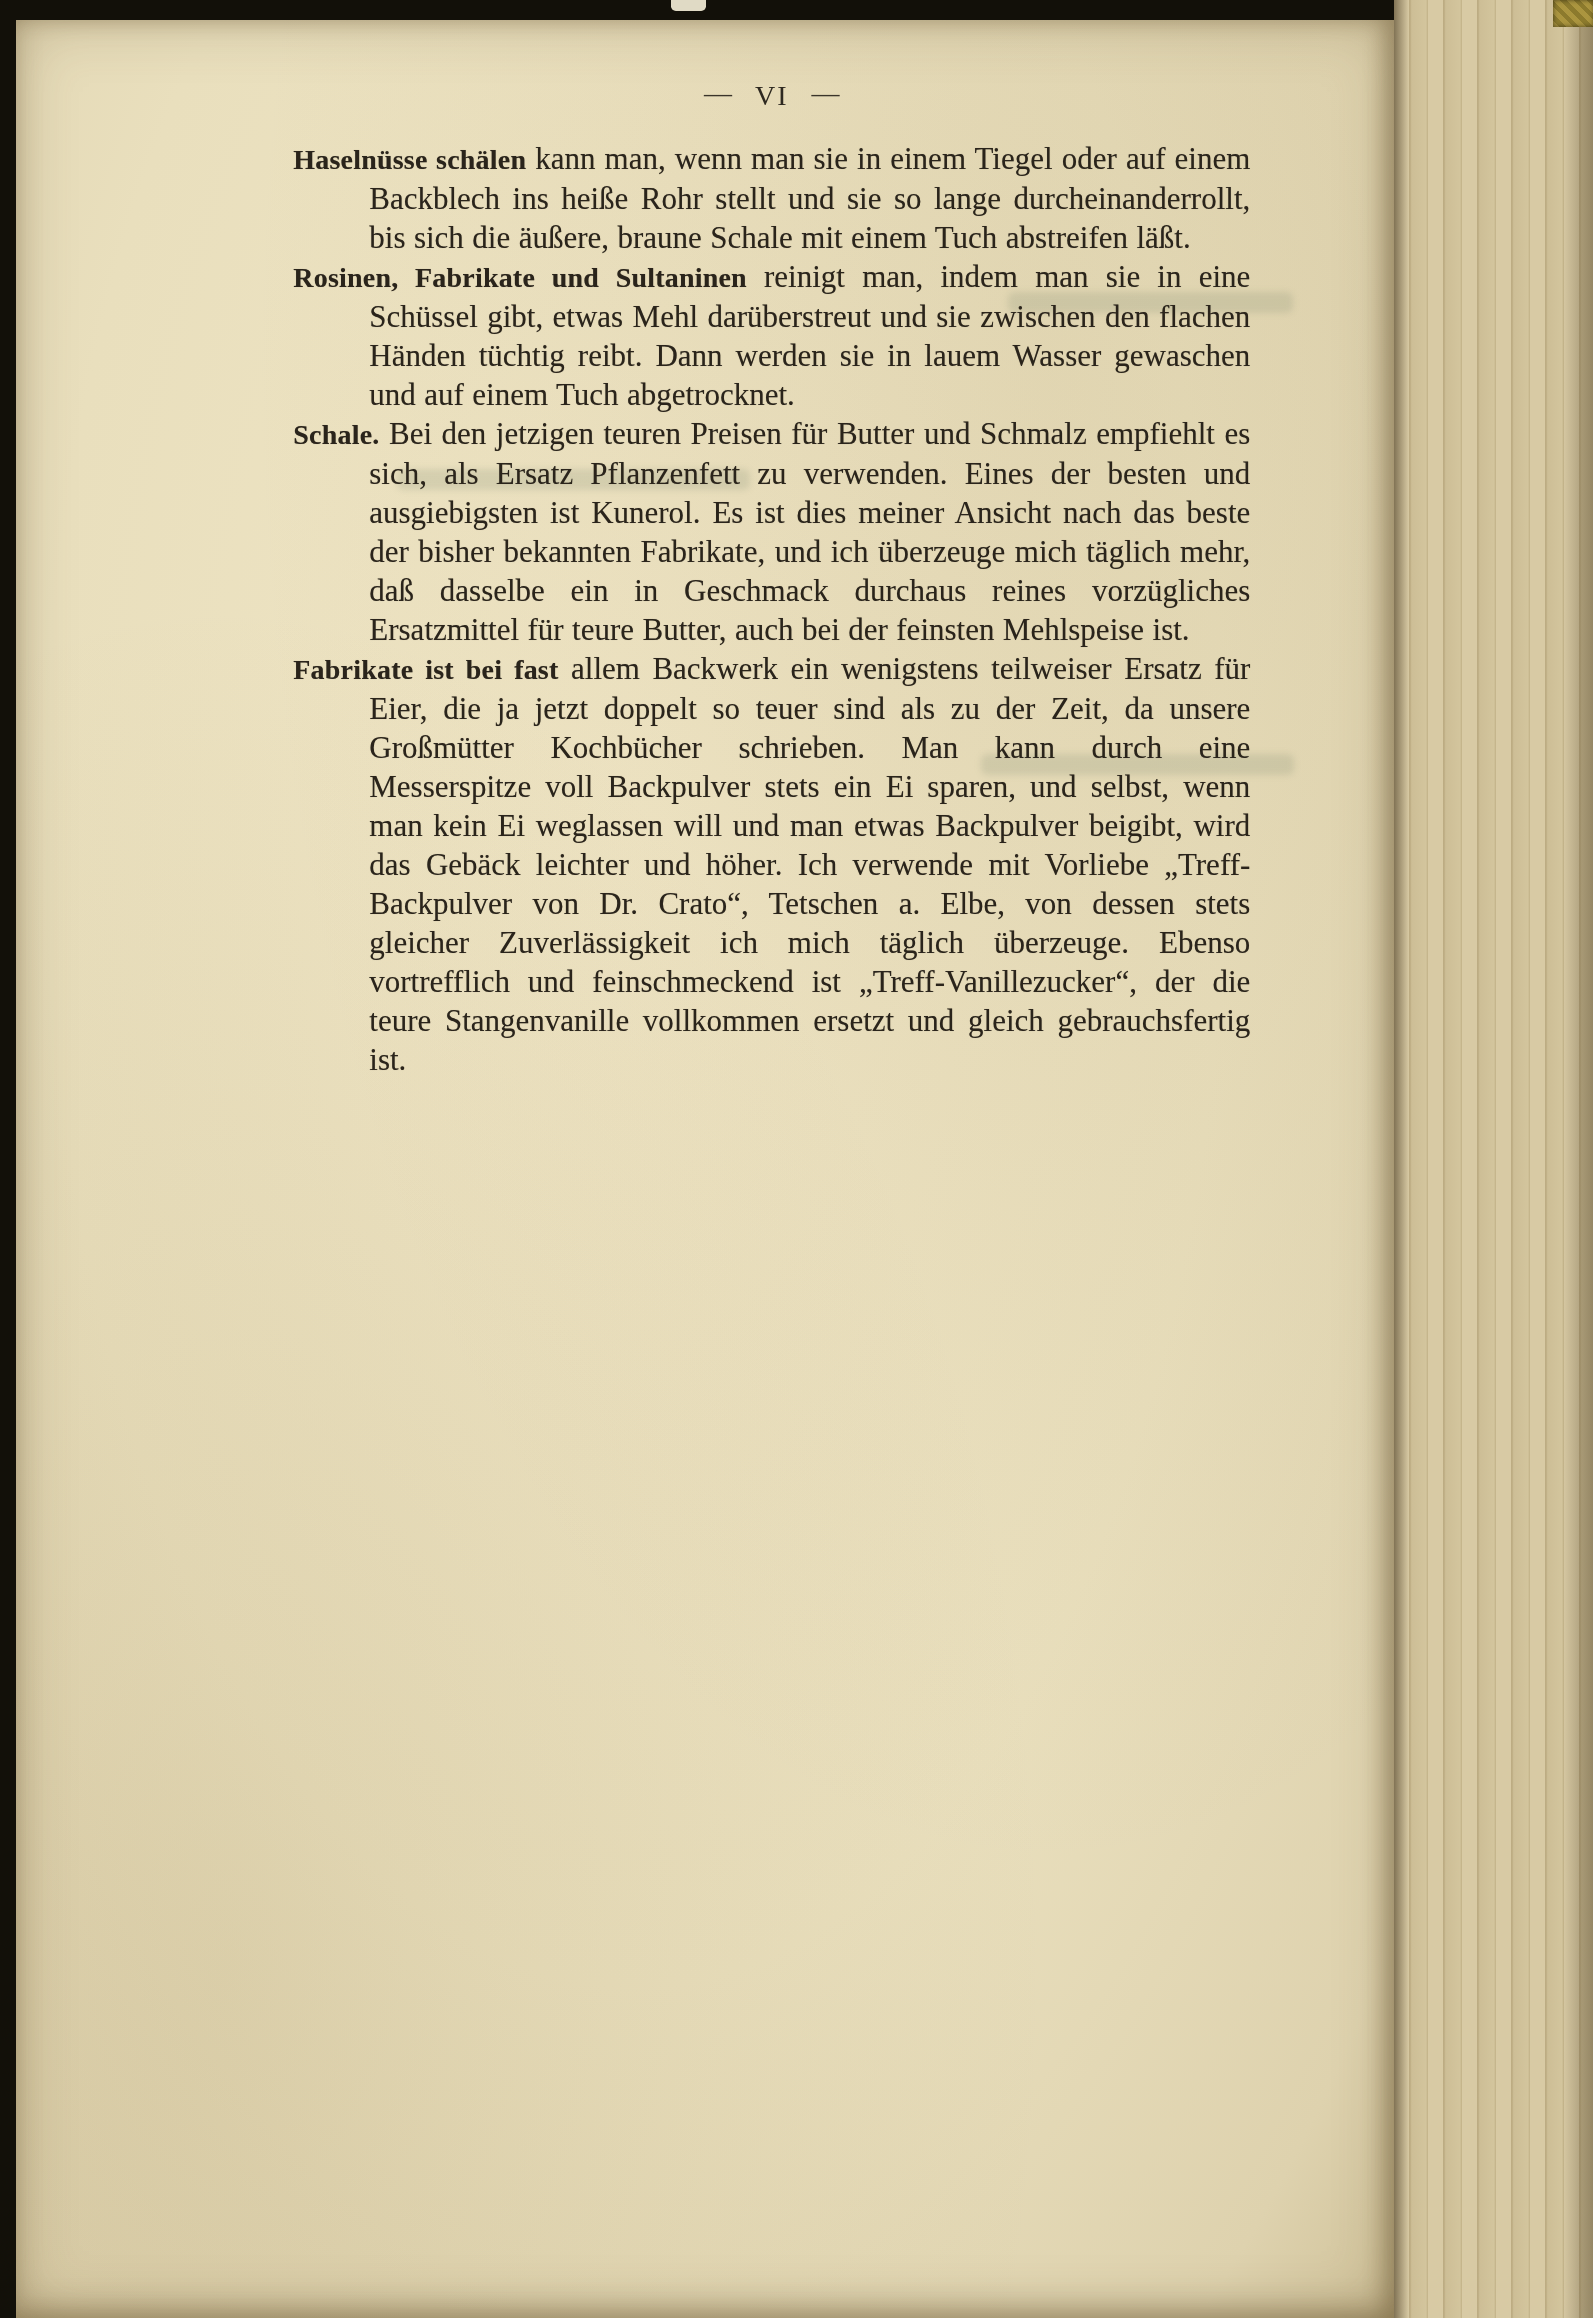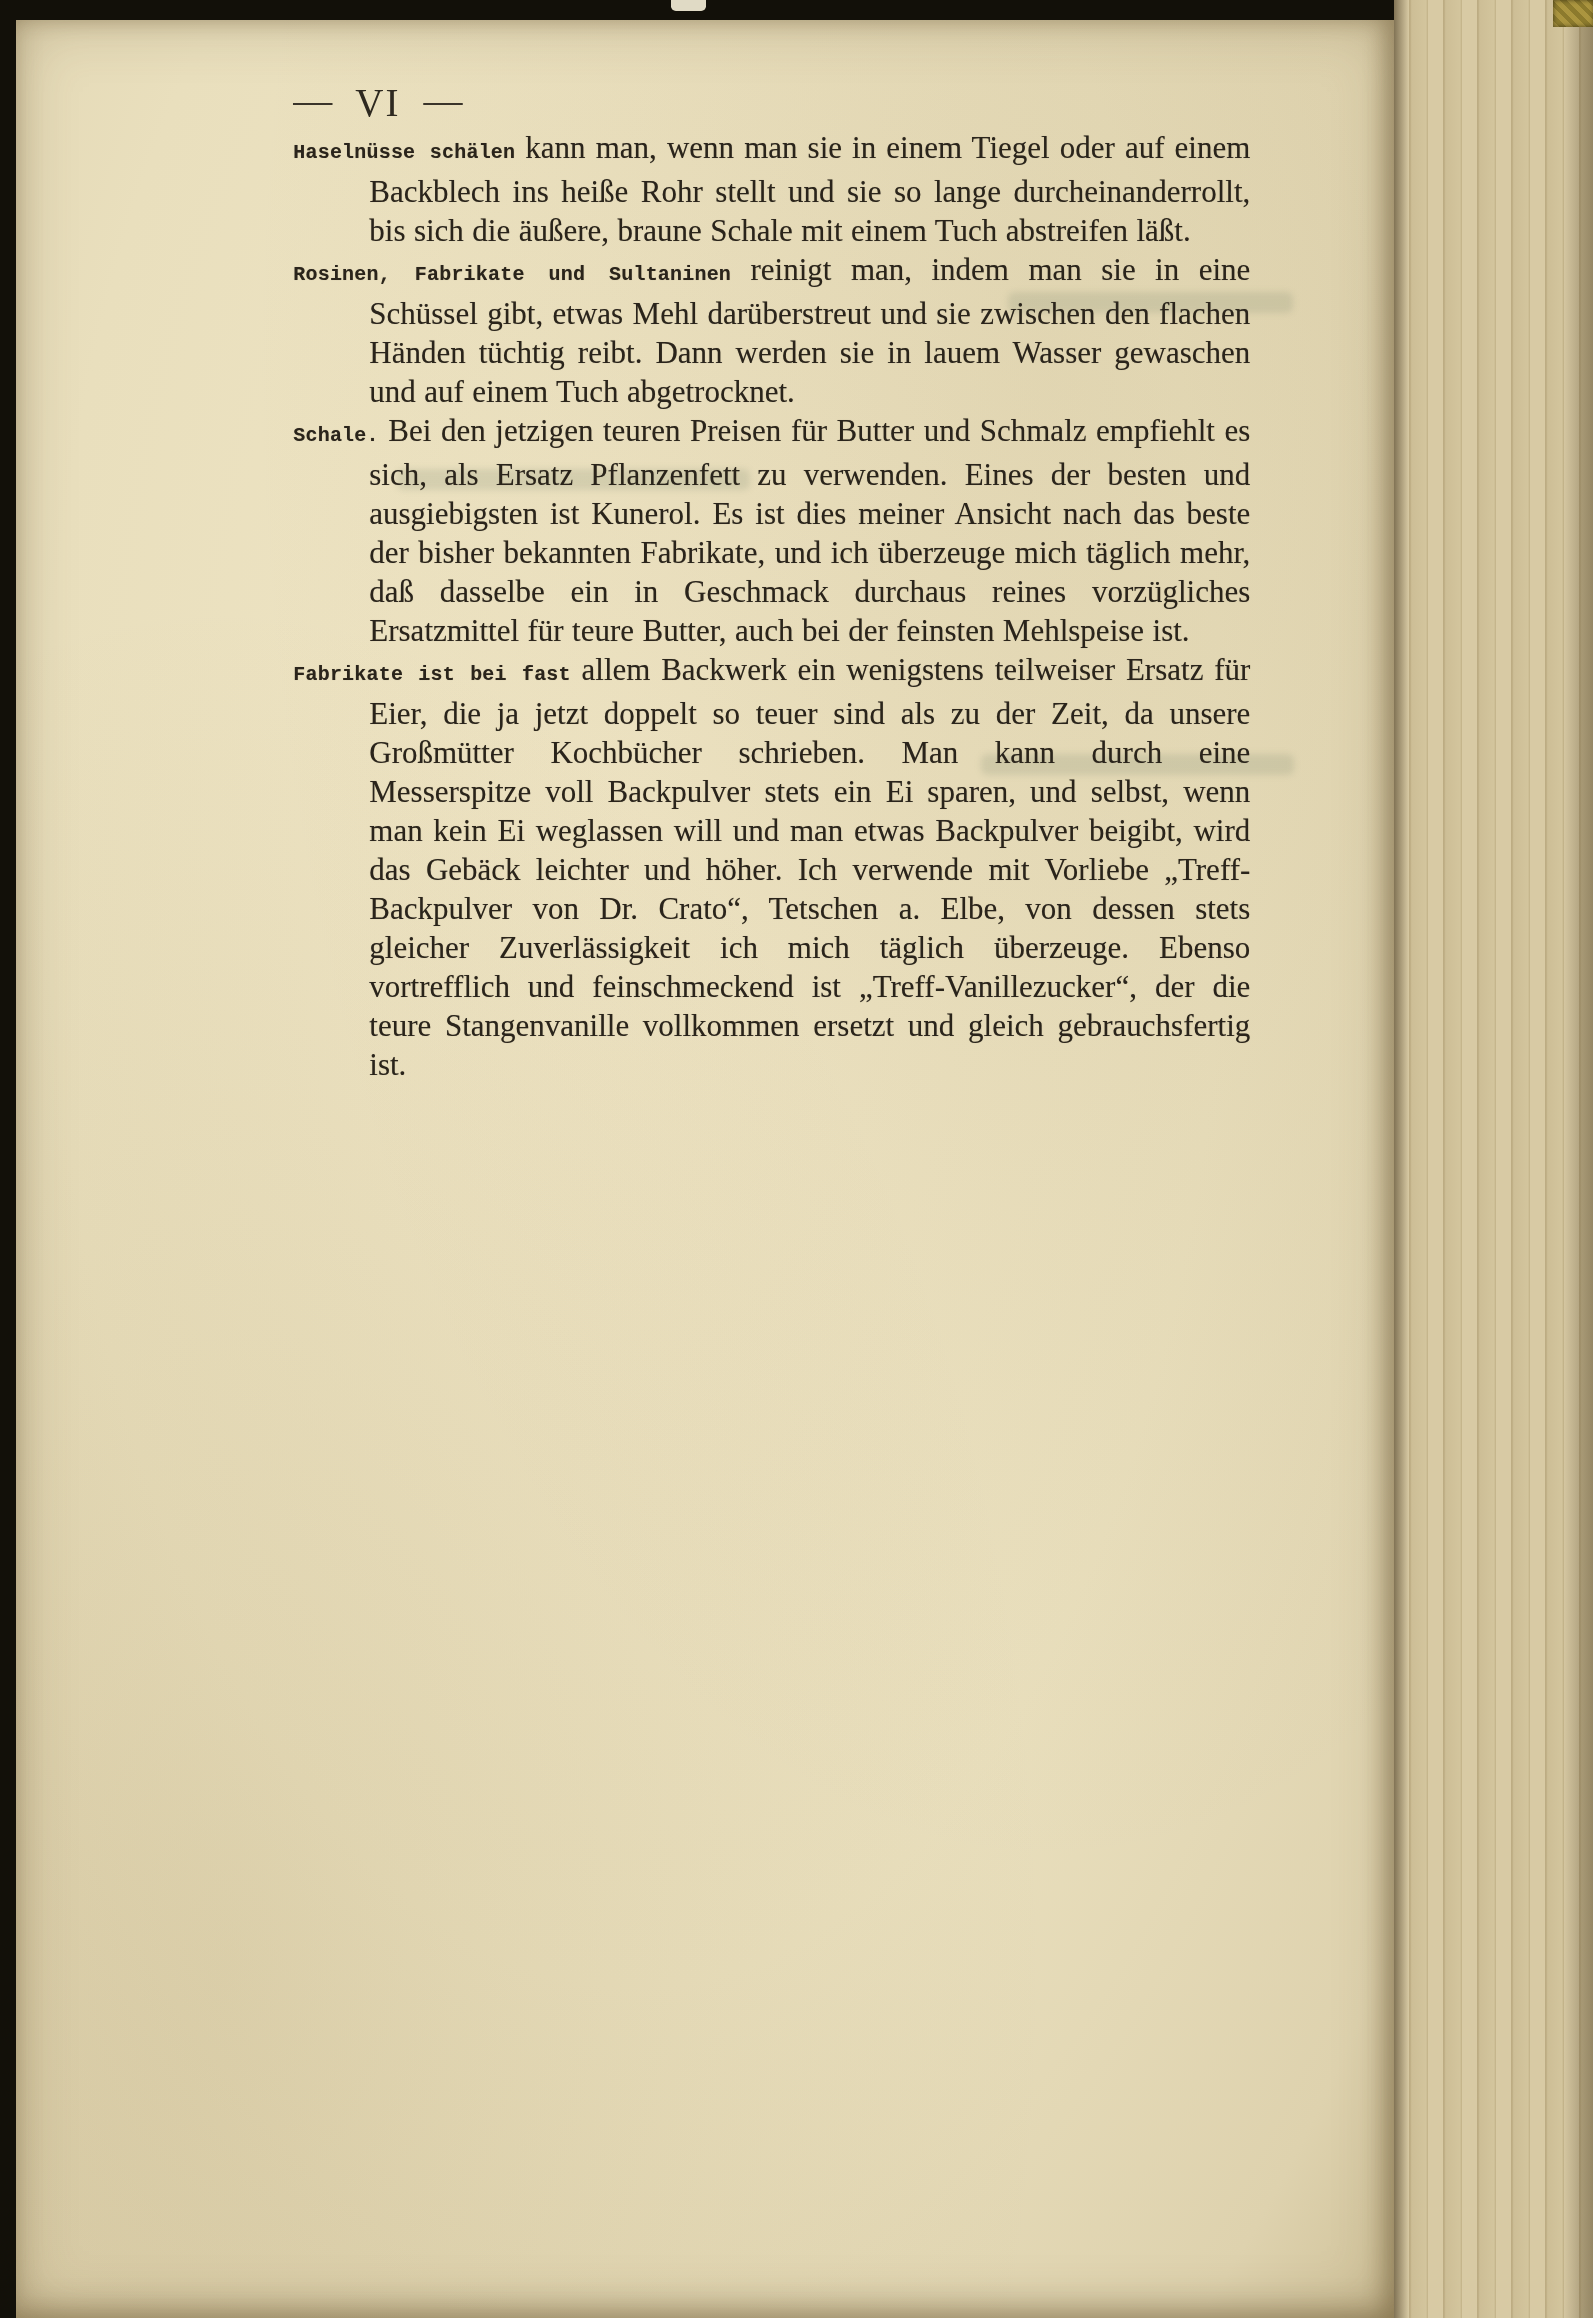--- a/index.html
+++ b/index.html
@@ -61,38 +61,38 @@
   .smudge.s1 { left: 381px;  top: 449px;  width: 353px; }
   .smudge.s2 { left: 992px; top: 272px;  width: 285px; }
   .smudge.s3 { left: 965px; top: 734px; width: 313px; }
 
   
   .content {
     position: absolute; left: 277px; top: 60px;
     width: 957px;
   }
   .pagenum {
-    text-align: left;
-    font-size: 39px; color: #2e2920;
-    margin: 0 0 3px 0;
+    text-align: center;
+    font-size: 28px; color: #2e2920;
+    margin: 0 0 27px 0;
   }
   .pagenum .num  { letter-spacing: 2px; margin: 0 23px; }
   .pagenum .dash { position: relative; top: -3.4px; color: #3a342a; }
 
   .para {
     font-size: 31px; line-height: 39px;
     color: #2a241b;
     text-align: justify;
     padding-left: 76px; text-indent: -76px;
     margin: 0; word-spacing: 0.7px;
     text-shadow: 0 0 0.7px rgba(42,36,27,0.35);
   }
   .lead {
-    font-family: Liberation Mono, monospace;
-    font-weight: 700; font-size: 20px;
+    font-family: Liberation Serif, serif;
+    font-weight: 700; font-size: 28px;
     letter-spacing: 0.2px;
   }
 </style>
 </head>
 <body>
 
 <div class="scan">
 
   <div class="paper">
 

